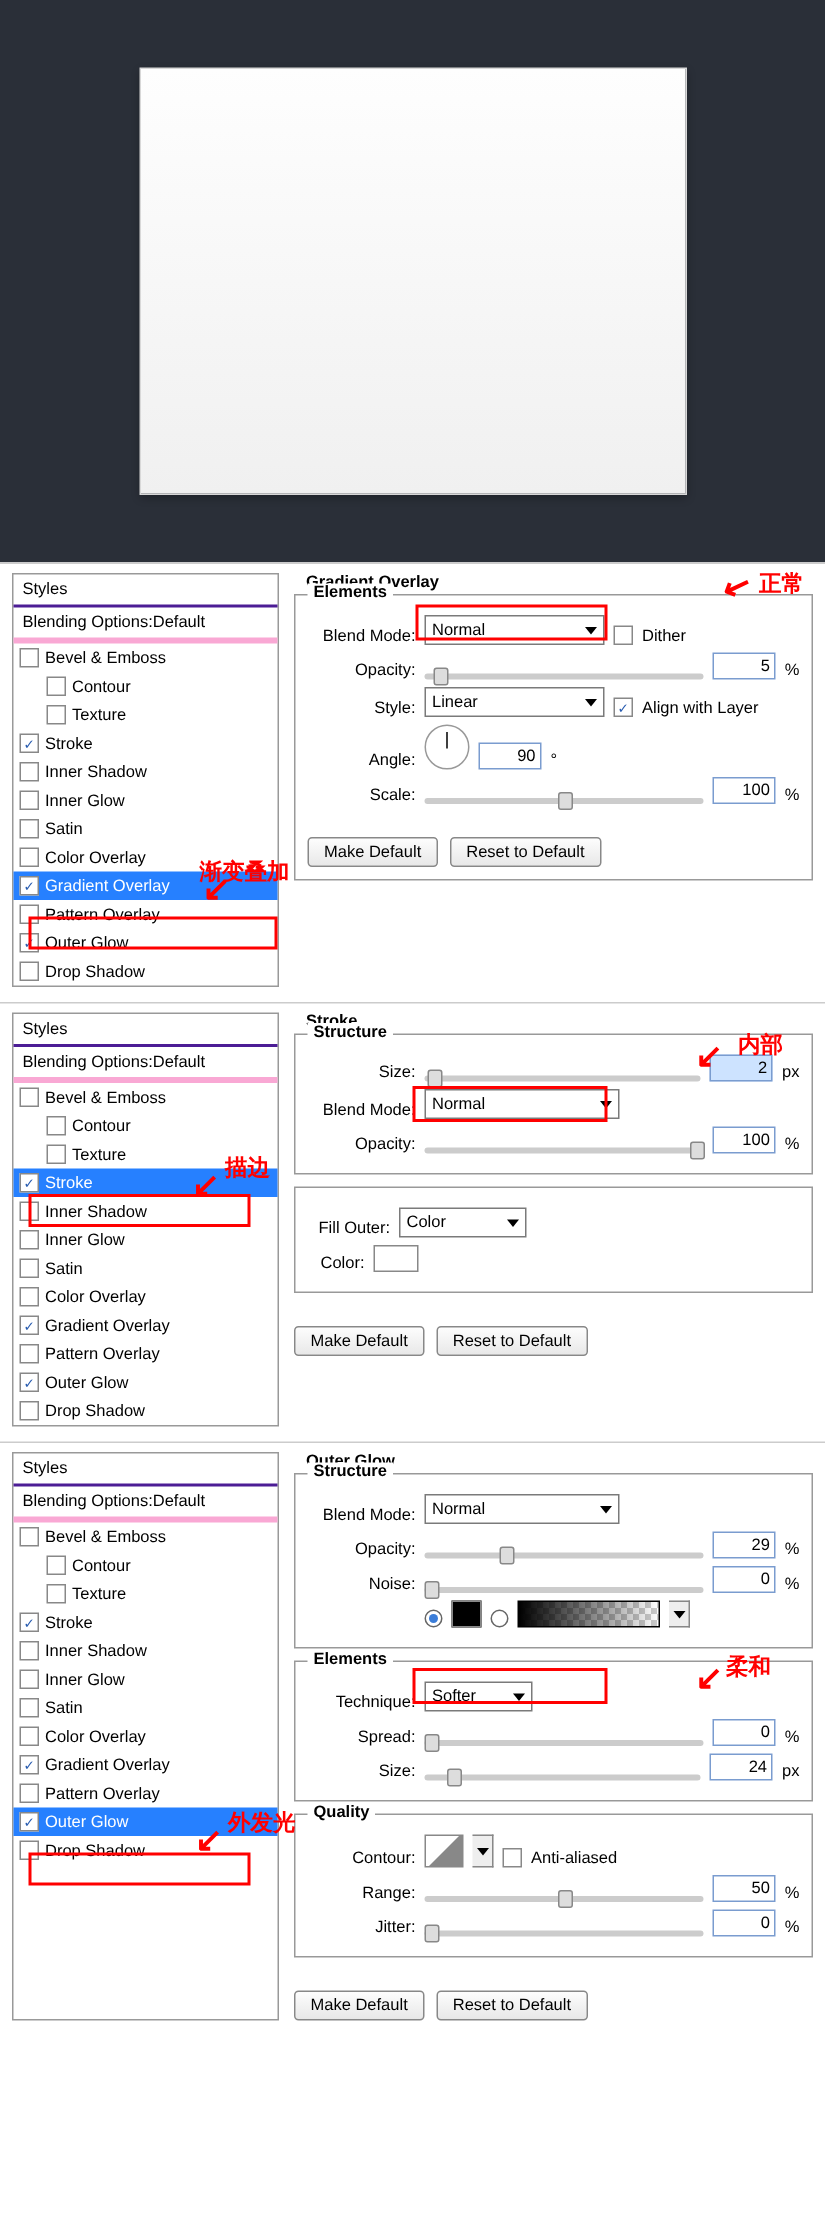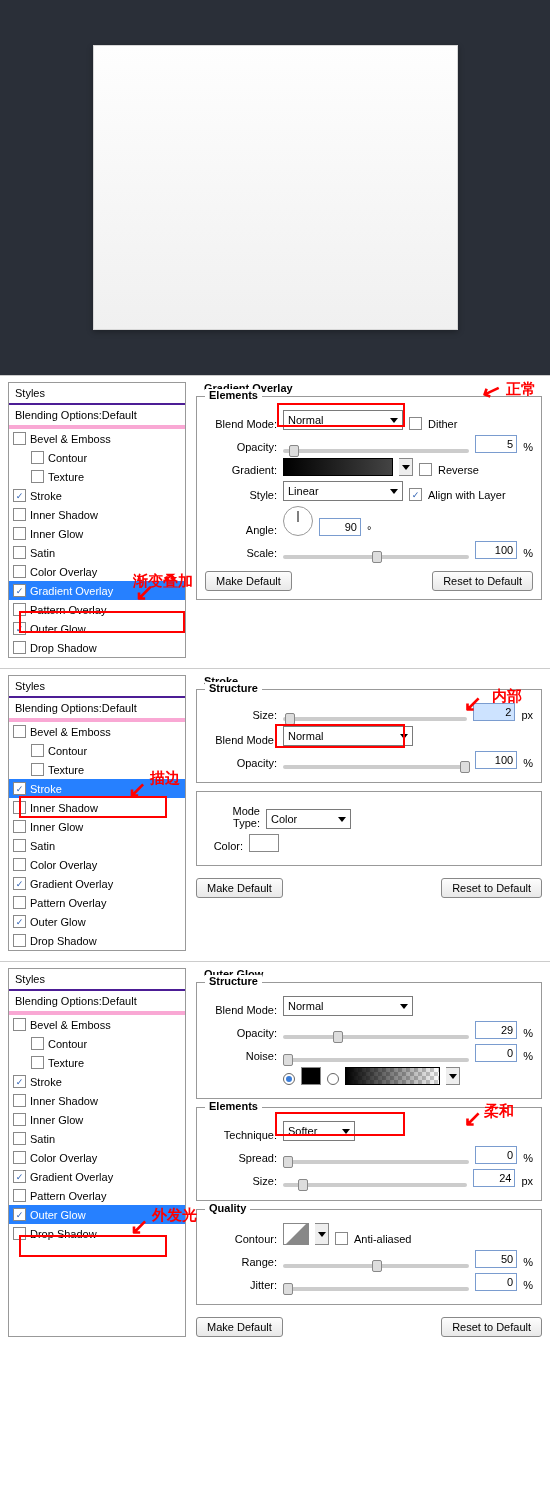--- a/index.html
+++ b/index.html
@@ -24,21 +24,21 @@
 .sel{border:1px solid #7a7a7a;background:#fff;height:20px;display:flex;align-items:center;justify-content:space-between;padding:0 4px}
 .tri{width:0;height:0;border-left:4px solid transparent;border-right:4px solid transparent;border-top:5px solid #000}
 .num{width:42px;height:18px;border:1px solid #7a9ccf;background:#fff;text-align:right;padding:0 3px;display:flex;align-items:center;justify-content:flex-end}
 .slider{flex:1;height:4px;background:#ccc;position:relative;border-radius:2px}
 .thumb{position:absolute;top:-4px;width:10px;height:12px;background:#ddd;border:1px solid #888;border-radius:2px}
 .grad-swatch{width:110px;height:18px;background:linear-gradient(90deg,#000,#444);border:1px solid #000;display:flex;align-items:center}
 .grad-tri{width:14px;height:18px;background:#eee;border:1px solid #888;border-left:none;display:flex;align-items:center;justify-content:center}
 .angle-dial{width:30px;height:30px;border:1px solid #999;border-radius:50%;position:relative}
 .angle-dial::after{content:"";position:absolute;left:50%;top:4px;width:1px;height:11px;background:#000;transform-origin:bottom;transform:translateX(-50%)}
 .btn{border:1px solid #888;background:linear-gradient(#fdfdfd,#e8e8e8);padding:3px 10px;border-radius:3px;text-align:center}
-.btns{display:flex;gap:8px;justify-content:space-between;margin-top:12px}
+.btns{display:flex;gap:8px;justify-content:flex-start;margin-top:22px}
 .annot{color:#ff0000;font-size:15px;font-weight:bold;position:absolute}
 .redbox{border:2px solid #ff0000;position:absolute;pointer-events:none}
 .arrow{position:absolute;color:#ff0000;font-size:22px;font-weight:bold}
 .color-swatch{width:30px;height:18px;border:1px solid #888;background:#fff}
 .radio{width:12px;height:12px;border:1px solid #666;border-radius:50%;display:inline-flex;align-items:center;justify-content:center}
 .radio.on::after{content:"";width:6px;height:6px;background:#3b7dd8;border-radius:50%}
 .contour-sw{width:26px;height:22px;border:1px solid #888;background:linear-gradient(135deg,#fff 49%,#888 51%)}
 .checker{background:repeating-conic-gradient(#ccc 0 25%,#fff 0 50%) 0 0/8px 8px}
 </style>
 </head>
@@ -118,29 +118,20 @@
       </div>
       <div class="row">
           <span class="lbl">Opacity:</span>
         <div class="slider">
             <div class="thumb" style="left:3%"></div>
           </div>
         <div class="num">5</div>
           <span>%</span>
       </div>
       <div class="row">
-          <span class="lbl">Gradient:</span>
-        <div class="grad-swatch"></div>
-          <div class="grad-tri">
-            <span class="tri"></span>
-          </div>
-        <span class="cb"></span>
-          <span>Reverse</span>
-      </div>
-      <div class="row">
           <span class="lbl">Style:</span>
         <div class="sel" style="width:120px">
             <span>Linear</span>
             <span class="tri"></span>
           </div>
         <span class="cb" style="color:#2a5db0">✓</span>
           <span>Align with Layer</span>
       </div>
       <div class="row">
           <span class="lbl">Angle:</span>
@@ -248,21 +239,21 @@
         <div class="slider">
             <div class="thumb" style="left:95%"></div>
           </div>
         <div class="num">100</div>
           <span>%</span>
       </div>
       <div class="redbox" style="left:78px;top:34px;width:130px;height:24px"></div>
     </div>
     <div class="group">
       <div class="row">
-          <span class="lbl" style="width:55px">Mode Type:</span>
+          <span class="lbl" style="width:55px">Fill Outer:</span>
         <div class="sel" style="width:85px">
             <span>Color</span>
             <span class="tri"></span>
           </div>
       </div>
       <div class="row">
           <span class="lbl" style="width:38px">Color:</span>
         <div class="color-swatch"></div>
       </div>
     </div>

